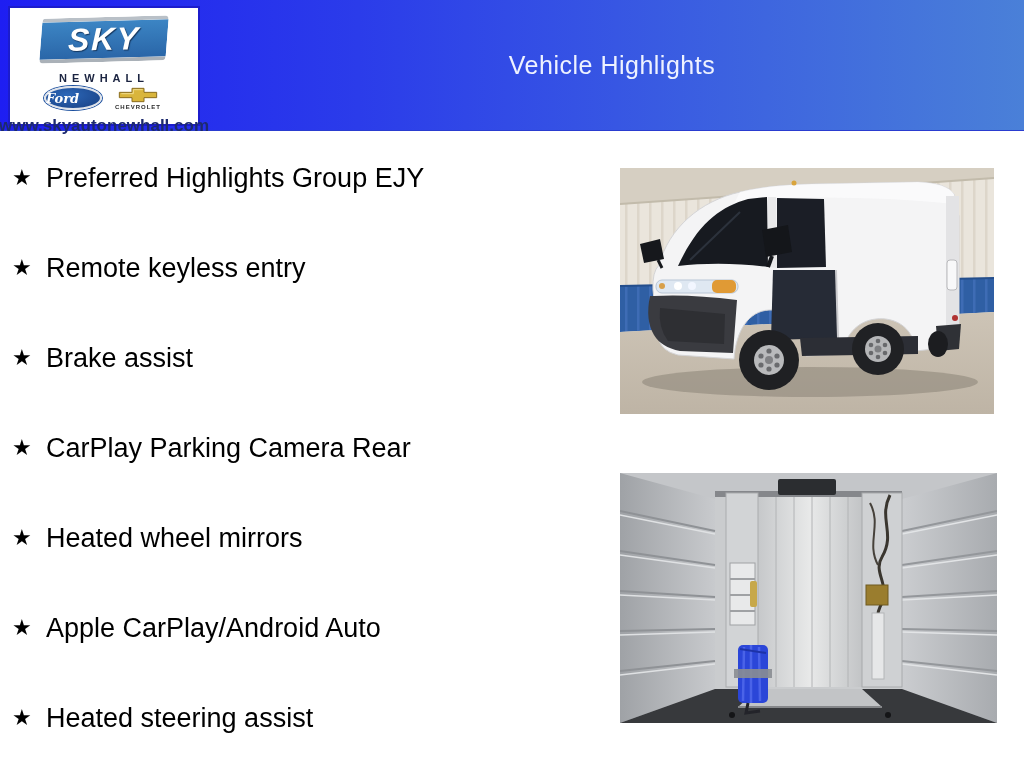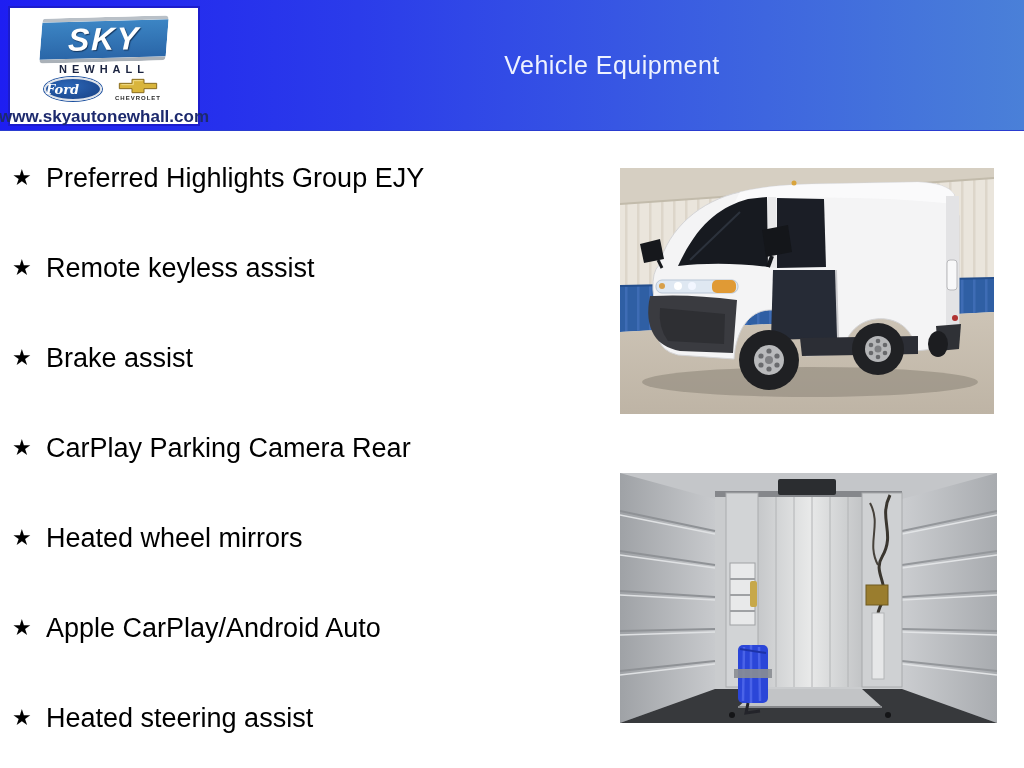--- a/index.html
+++ b/index.html
@@ -33,21 +33,21 @@
     border-radius:4px;
     transform:skewX(-6deg) rotate(-1.5deg);
     display:flex;align-items:center;justify-content:center;
   }
   .sky-banner span{
     font-style:italic;font-weight:bold;font-size:32px;color:#ffffff;
     letter-spacing:2px;text-shadow:1px 1px 1px #14365e;
     transform:skewX(3deg);
   }
   .newhall{
-    margin-top:1px;font-size:11px;font-weight:bold;letter-spacing:5px;
+    margin-top:10px;font-size:11px;font-weight:bold;letter-spacing:5px;
     color:#1a2340;
   }
   .badges{
     margin-top:2px;display:flex;align-items:center;gap:10px;height:26px;
   }
   .ford-oval{
     width:58px;height:24px;border-radius:50%;
     background:radial-gradient(ellipse at 40% 35%,#2c67b8,#173f82);
     border:2px solid #dfe3ea;box-shadow:0 0 0 1px #1b4f9e;
     display:flex;align-items:center;justify-content:flex-start;box-sizing:border-box;
@@ -80,21 +80,21 @@
   .photo{position:absolute;overflow:hidden;}
   .photo-exterior{left:620px;top:168px;width:374px;height:246px;}
   .photo-interior{left:620px;top:473px;width:377px;height:250px;}
   .photo svg{display:block;}
 </style>
 </head>
 <body>
 
 <div class="header">
   <div class="header-title-wrap">
-    <div class="header-title">Vehicle Equipment</div>
+    <div class="header-title">Vehicle Highlights</div>
   </div>
 </div>
 
 <div class="logo-card">
   <div class="sky-banner">
     <span>SKY</span>
   </div>
   <div class="newhall">NEWHALL</div>
   <div class="badges">
     <div class="ford-oval">
@@ -111,21 +111,21 @@
   <div class="site-url">www.skyautonewhall.com</div>
 </div>
 
 <ul class="highlights">
   <li class="highlight-item">
     <span class="star">★</span>
     <span class="highlight-label">Preferred Highlights Group EJY</span>
   </li>
   <li class="highlight-item">
     <span class="star">★</span>
-    <span class="highlight-label">Remote keyless assist</span>
+    <span class="highlight-label">Remote keyless entry</span>
   </li>
   <li class="highlight-item">
     <span class="star">★</span>
     <span class="highlight-label">Brake assist</span>
   </li>
   <li class="highlight-item">
     <span class="star">★</span>
     <span class="highlight-label">CarPlay Parking Camera Rear</span>
   </li>
   <li class="highlight-item">

